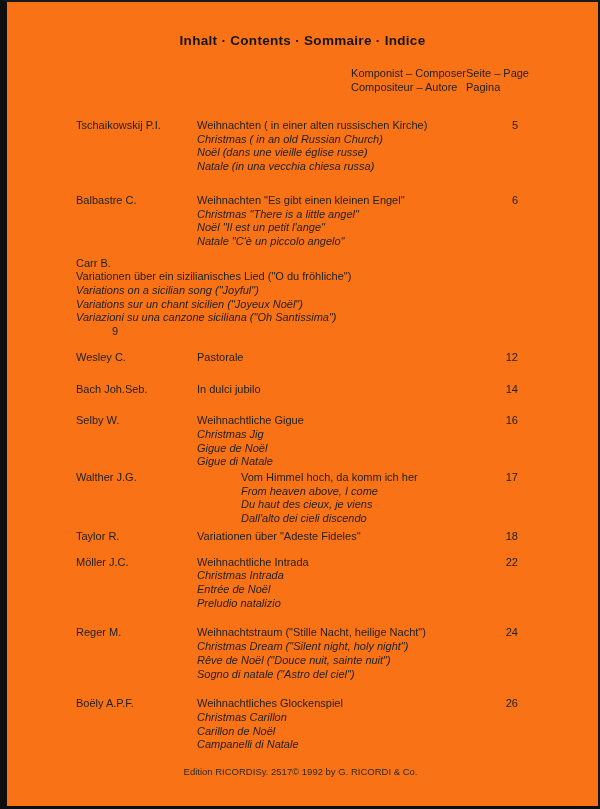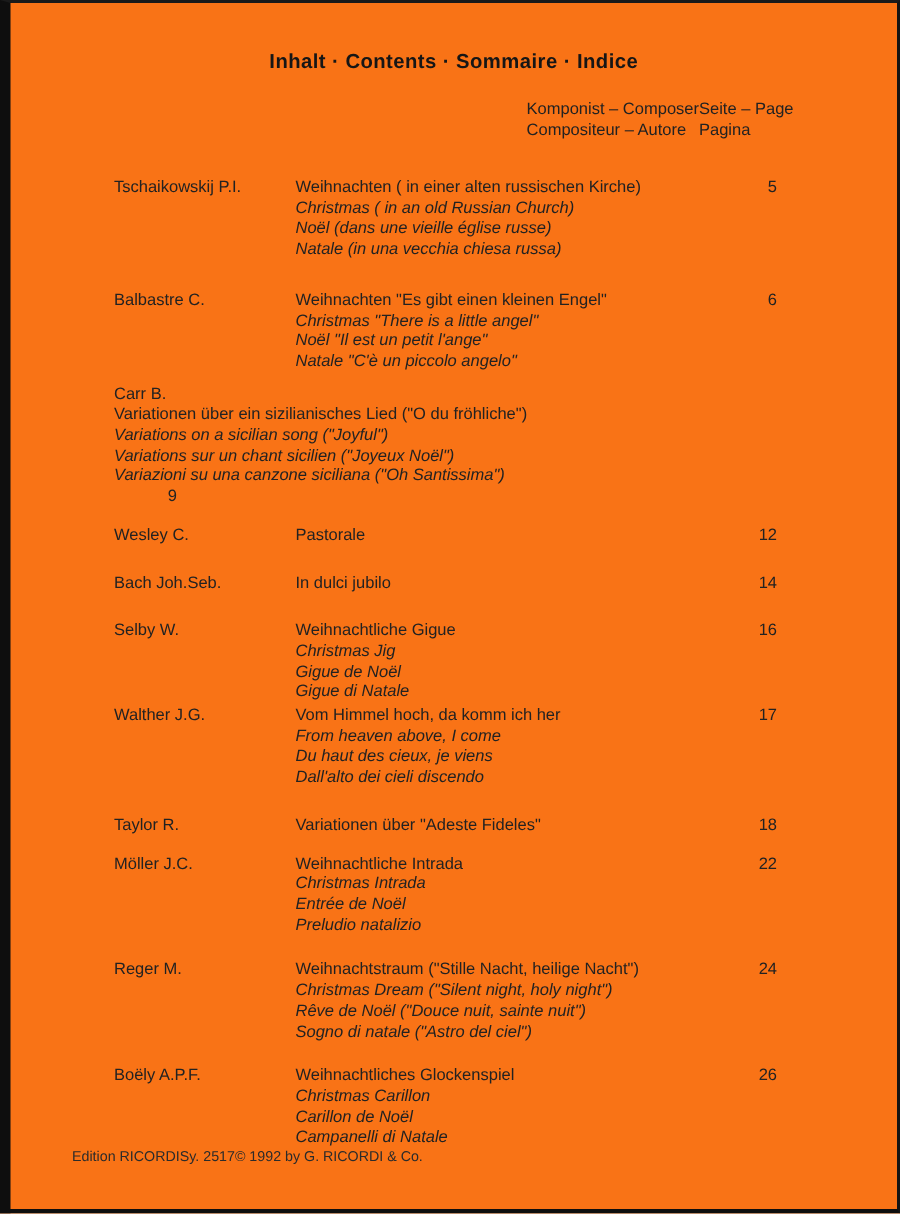--- a/index.html
+++ b/index.html
@@ -36,27 +36,27 @@
   .c-comp{width:121px; flex:none;}
   .c-title{flex:1; padding-right:6px;}
   .c-page{width:56px; flex:none; text-align:right; padding-right:14px; box-sizing:border-box;}
   .ln.it{font-style:italic;}
   .entry:nth-child(1){margin-bottom:11px;}
   .entry:nth-child(2){margin-bottom:8px;margin-top:20px;}
   .entry:nth-child(3){margin-bottom:12px;flex-direction:column;}
   .entry:nth-child(4){margin-bottom:18px;}
   .entry:nth-child(5){margin-bottom:18px;}
   .entry:nth-child(6){margin-bottom:2px;}
-  .entry:nth-child(7){margin-bottom:18px;}
+  .entry:nth-child(7){margin-bottom:4px;gap:44px;}
   .entry:nth-child(8){margin-bottom:12px;}
   .entry:nth-child(9){margin-bottom:16px;}
   .entry:nth-child(10){margin-bottom:16px;}
   .footer{
     position:absolute; top:764px; left:41px; right:45px;
-    display:flex; justify-content:flex-start; align-items:baseline;
+    display:flex; justify-content:center; align-items:baseline;
     font-size:9.5px; color:#2b2b2b;
   }
 </style>
 </head>
 <body>
 
 <div class="page">
 
   <div class="doc-title">Inhalt · Contents · Sommaire · Indice</div>
 

